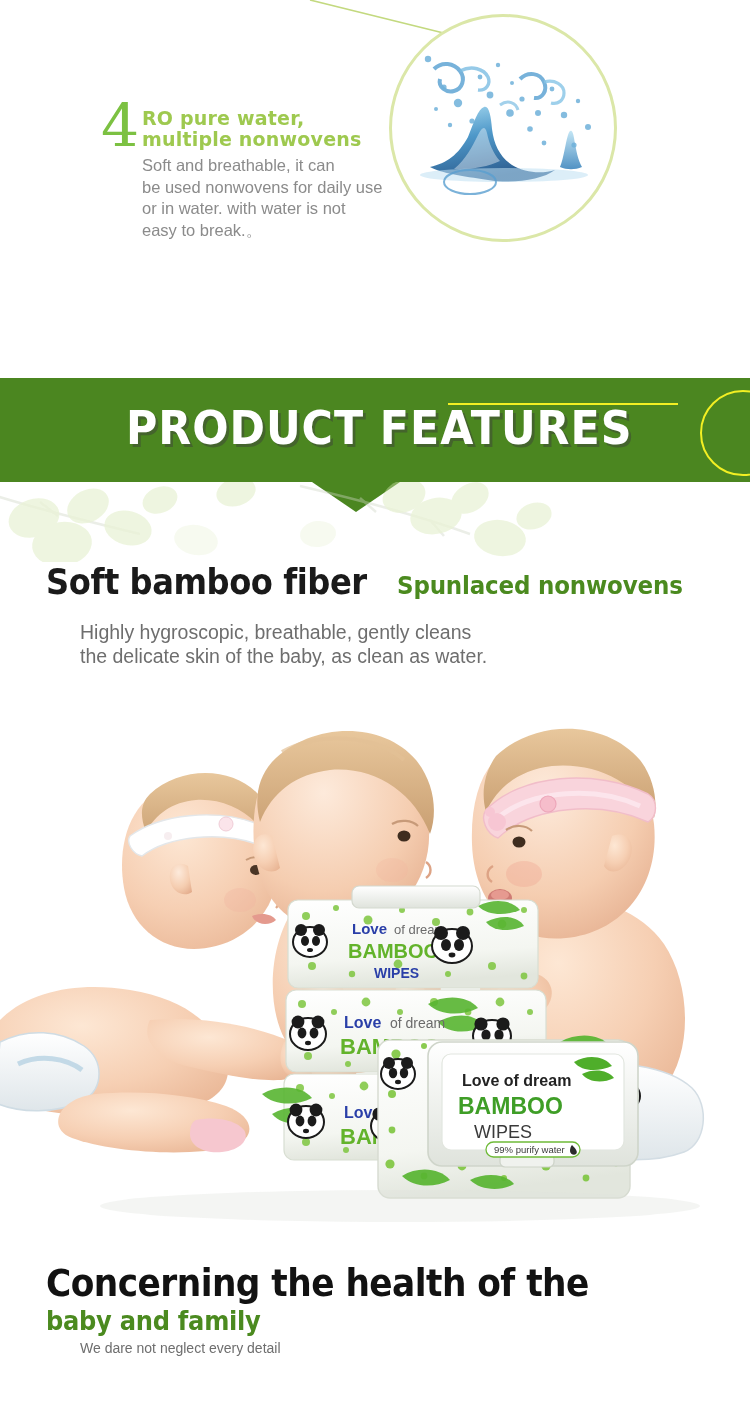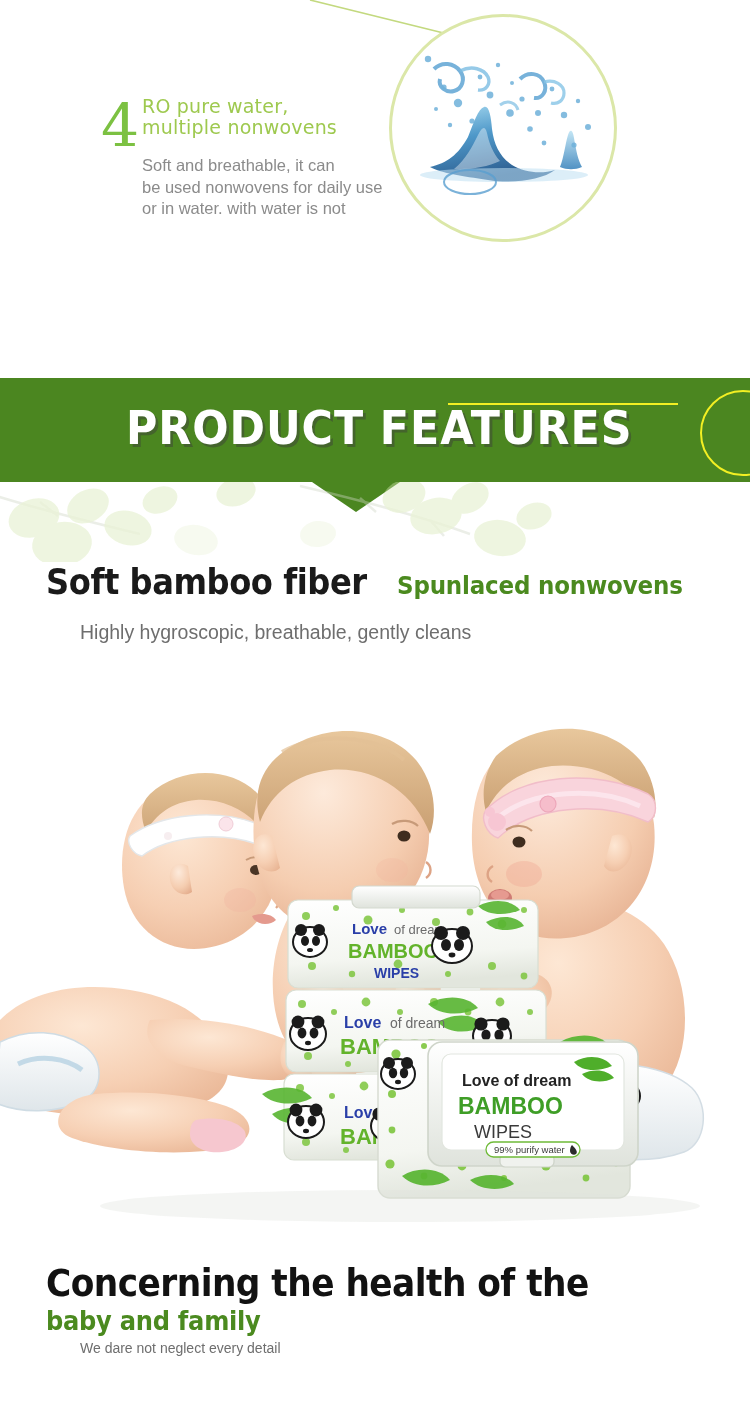--- a/index.html
+++ b/index.html
@@ -68,27 +68,27 @@
     font-family: "DejaVu Serif", serif;
     font-size: 60px;
     font-weight: 400;
     color: #7cc142;
     line-height: 1;
     letter-spacing: -1px;
   }
   .f4-title {
     position: absolute;
     left: 142px;
-    top: 96px;
+    top: 108px;
     width: 250px;
     font-family: "DejaVu Sans", sans-serif;
     font-size: 19px;
     line-height: 21px;
     color: #9ec94f;
-    font-weight: 400;
+    font-weight: 700;
     letter-spacing: 0.2px;
   }
   .f4-body {
     position: absolute;
     left: 142px;
     top: 155px;
     width: 245px;
     font-family: "Liberation Sans", sans-serif;
     font-size: 16.5px;
     line-height: 21.5px;
@@ -322,20 +322,21 @@
 
     <div class="f4-title">
       <div>RO pure water,</div>
       <div>multiple nonwovens</div>
     </div>
 
     <div class="f4-body">
       <div>Soft and breathable, it can</div>
       <div>be used nonwovens for daily use</div>
       <div>or in water. with water is not</div>
+      <div>easy to break.。</div>
     </div>
   </div>
 
   <div class="banner">
     <div class="banner-circle"></div>
   </div>
   <div class="banner-hline"></div>
   <div class="banner-title">PRODUCT FEATURES</div>
   <div class="banner-notch"></div>
 
@@ -366,20 +367,21 @@
         <ellipse cx="318" cy="52" rx="18" ry="13" transform="rotate(-6 318 52)"></ellipse>
       </g>
     </svg>
   </div>
 
   <div class="sbf-head">
     <span class="main">Soft bamboo fiber</span><span class="sub">Spunlaced nonwovens</span>
   </div>
   <div class="sbf-body">
     <div>Highly hygroscopic, breathable, gently cleans</div>
+    <div>the delicate skin of the baby, as clean as water.</div>
   </div>
 
   <div class="hero-photo">
     <svg width="750" height="560" viewBox="0 0 750 560">
       <defs>
         <radialGradient id="skin" cx="0.38" cy="0.3" r="0.85">
           <stop offset="0%" stop-color="#fde7d4"></stop>
           <stop offset="55%" stop-color="#f6cfb3"></stop>
           <stop offset="100%" stop-color="#e8b493"></stop>
         </radialGradient>

